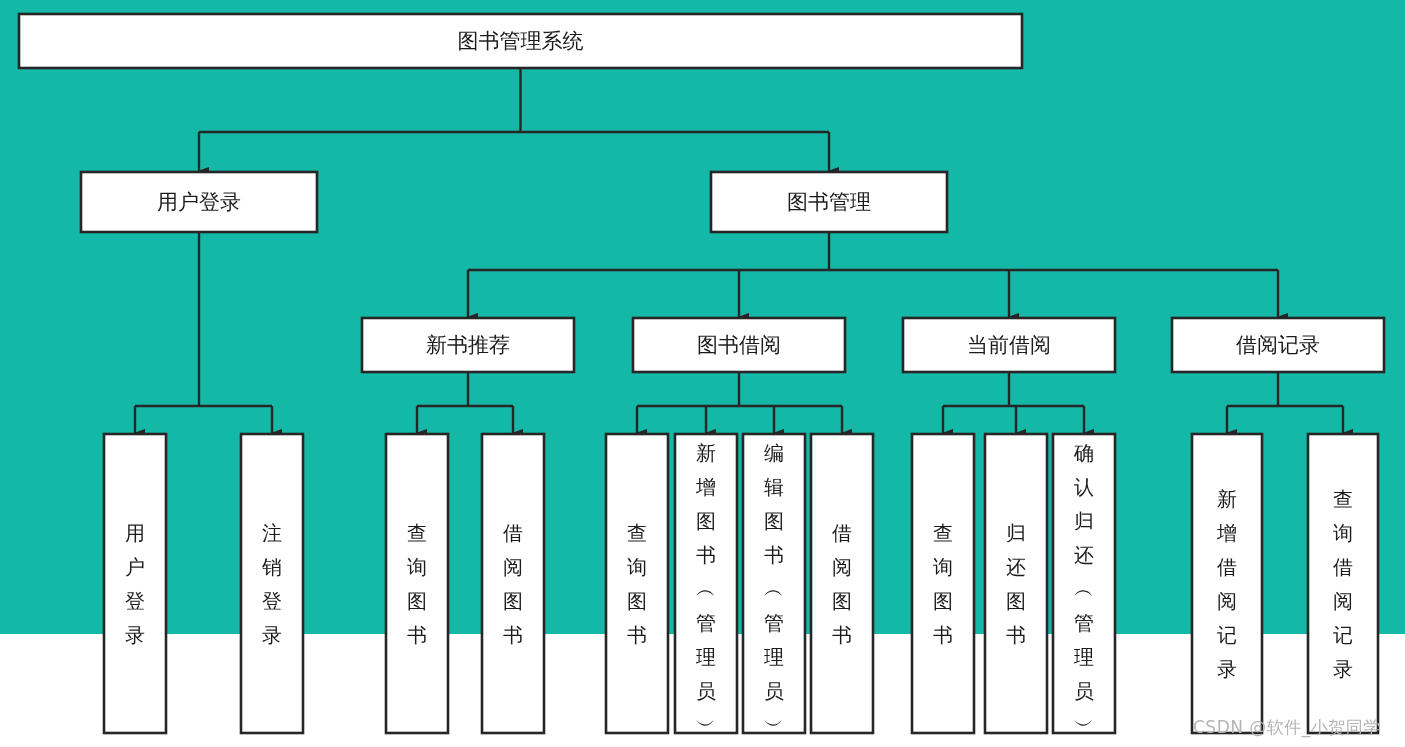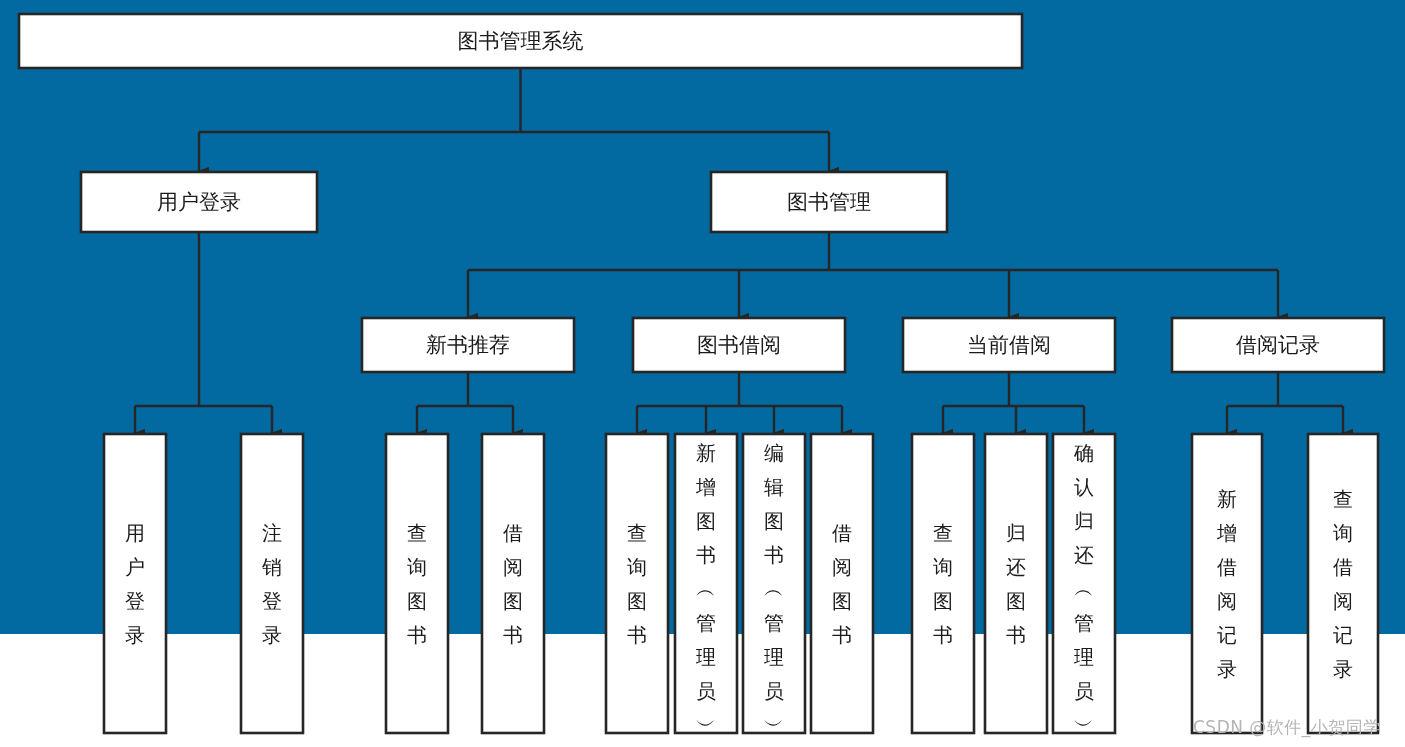--- a/index.html
+++ b/index.html
@@ -11,21 +11,21 @@
   body {
     width: 1405px;
     height: 747px;
     overflow: hidden;
     font-family: "DejaVu Sans", "Liberation Sans", sans-serif;
   }
   #diagram-root {
     position: relative;
     width: 1405px;
     height: 634px;
-    background: #0369a1;
+    background: #14b8a6;
   }
   svg.diagram-canvas {
     position: absolute;
     left: 0;
     top: 0;
     width: 1405px;
     height: 747px;
     display: block;
   }
   .node-box {

